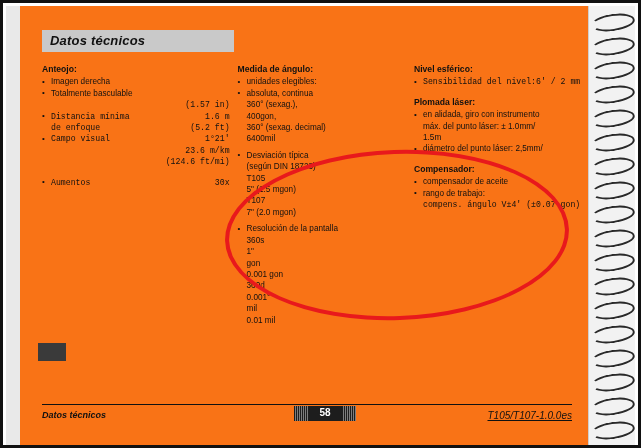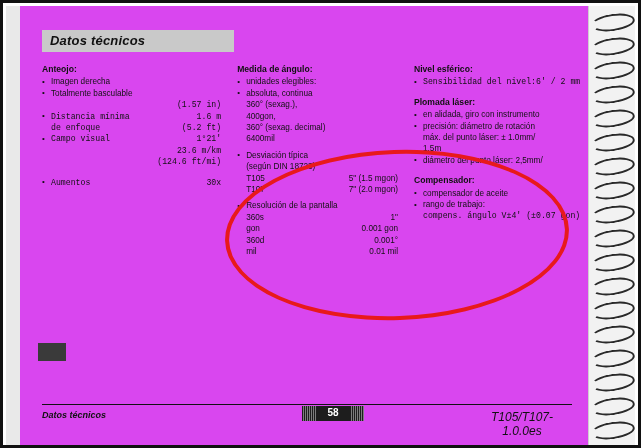--- a/index.html
+++ b/index.html
@@ -54,21 +54,21 @@
     position: absolute;
     left: 6px; top: 3px;
     width: 26px; height: 5px;
     background: #f2f2f2;
   }
   
   .paper {
     position: absolute;
     left: 17px; top: 3px;
     width: 572px; height: 442px;
-    background: #d946ef;
+    background: #f97316;
   }
   .title-bar {
     position: absolute;
     left: 22px;
     top: 24px;
     width: 192px;
     height: 22px;
     background: #c9c9c9;
   }
   .title-bar .title-text {
@@ -80,21 +80,21 @@
     font-weight: bold;
     color: #111;
     letter-spacing: 0.2px;
   }
   .columns {
     position: absolute;
     left: 22px;
     top: 58px;
     width: 530px;
     display: flex;
-    gap: 16px;
+    gap: 8px;
   }
   .col {
     font-size: 8.2px;
     color: #111;
     line-height: 11.4px;
   }
   .col-1 { width: 196px; }
   .col-2 { width: 176px; }
   .col-3 { width: 158px; }
 
@@ -130,20 +130,21 @@
     font-family: Liberation Mono, monospace;
   }
   .row .lbl { white-space: nowrap; }
   .row .val { white-space: nowrap; text-align: right; }
   li .row { width: 100%; }
 
   .indent-row {
     padding-left: 9px;
     display: flex;
     justify-content: space-between;
+    flex-direction: column;
   }
   .gap-s { height: 5px; }
   .gap-m { height: 9px; }
 
   
   .red-ellipse {
     position: absolute;
     left: 205px;
     top: 144px;
     width: 336px;
@@ -180,33 +181,33 @@
     font-size: 9px;
     font-style: italic;
     font-weight: bold;
     color: #111;
   }
   .footer-right {
     position: absolute;
     left: 452px;
     top: 404px;
     width: 100px;
-    text-align: center;
-    font-size: 12px;
+    text-align: right;
+    font-size: 10px;
     font-style: italic;
     color: #111;
+    text-decoration: underline;
   }
   .page-num-box {
     position: absolute;
     left: 274px;
     top: 400px;
     width: 62px;
     height: 15px;
     background: #1d1d1d;
-    margin-left: 8px;
   }
   .page-num-box .pn {
     position: absolute;
     left: 0; right: 0;
     top: 1px;
     text-align: center;
     color: #ffffff;
     font-size: 10px;
     font-weight: bold;
   }
@@ -362,23 +363,20 @@
               <span class="lbl">Sensibilidad del nivel:</span>
               <span class="val">6' / 2 mm</span>
             </div>
           </li>
         </ul>
 
         <h4 class="spaced">Plomada láser:</h4>
         <ul class="bullets">
           <li>
             <span>en alidada, giro con instrumento</span>
-          </li>
-          <li>
-            <span>precisión: diámetro de rotación</span>
           </li>
           <li class="nobullet">
             <span>máx. del punto láser: ± 1.0mm/</span>
           </li>
           <li class="nobullet">
             <span>1.5m</span>
           </li>
           <li>
             <span>diámetro del punto láser: 2,5mm/</span>
           </li>

